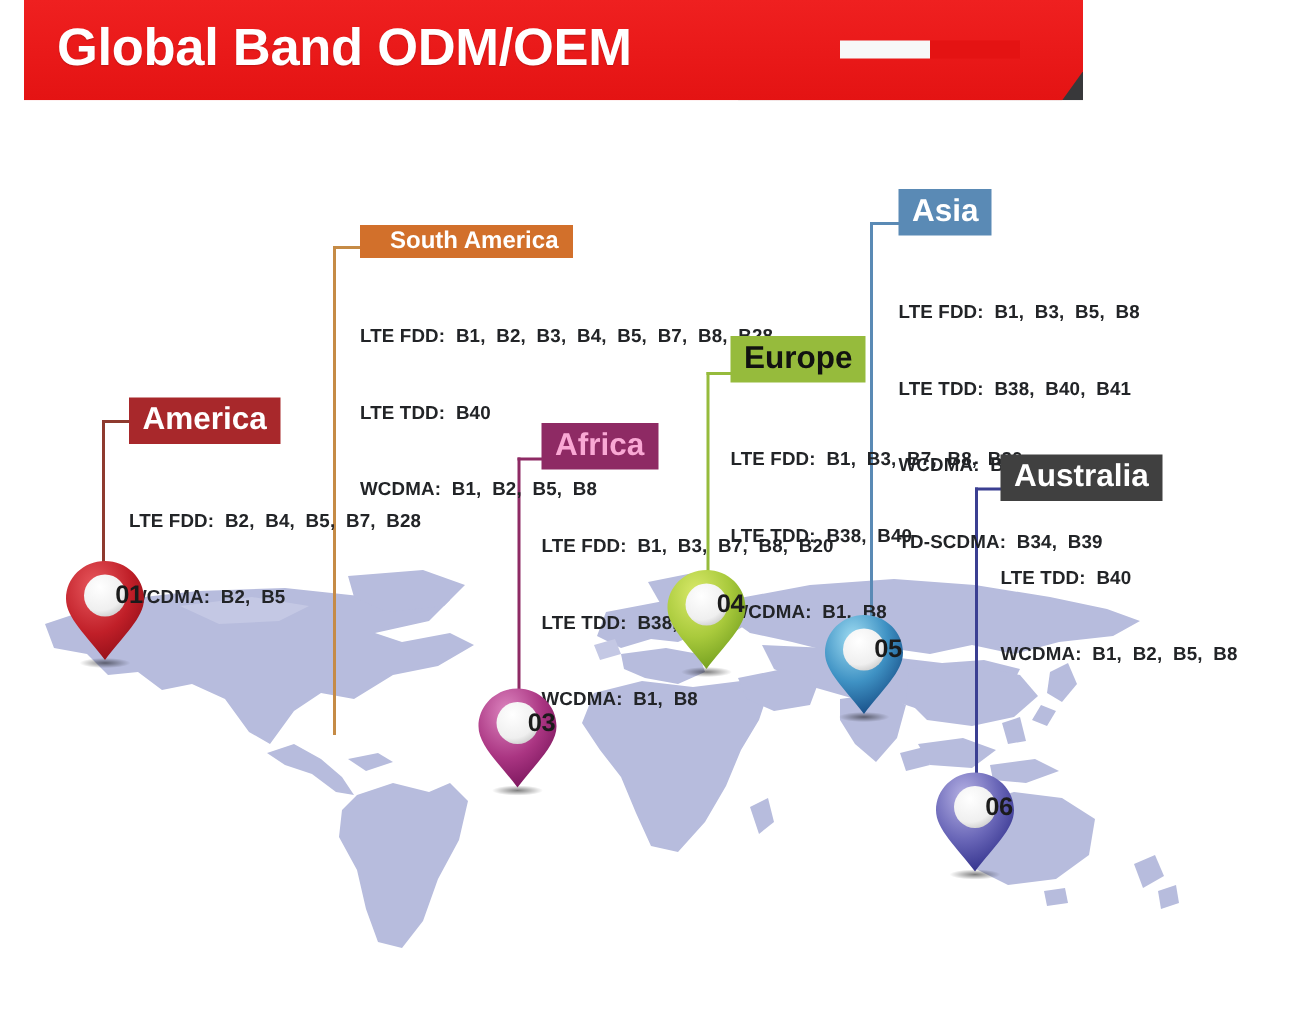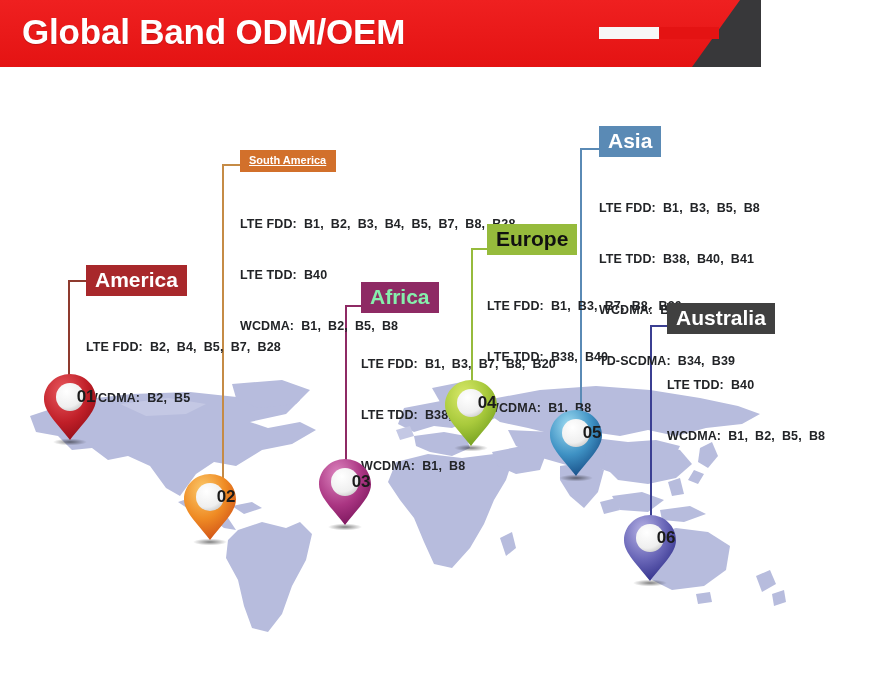--- a/index.html
+++ b/index.html
@@ -5,21 +5,21 @@
   * { box-sizing: border-box; margin: 0; padding: 0; }
   html, body {
     width: 875px; height: 676px;
     background: #ffffff;
     font-family: "Liberation Sans", sans-serif;
     overflow: hidden;
   }
   #page { position: relative; width: 875px; height: 676px; background: #fff; }
 
   
-  .header { position: absolute; left: 0; top: 0; width: 761px; height: 67px; overflow: hidden; }
+  .header { position: absolute; left: 16px; top: 0; width: 706px; height: 67px; overflow: hidden; }
   .header-dark {
     position: absolute; right: 0; top: 0; width: 230px; height: 67px;
     background: #38383a;
     clip-path: polygon(45px 0, 230px 0, 230px 67px, 0 67px);
   }
   .header-red {
     position: absolute; left: 0; top: 0; width: 740px; height: 67px;
     background: #ec1c1c;
     background: linear-gradient(180deg,#ef2020 0%, #e41313 100%);
     clip-path: polygon(0 0, 740px 0, 692px 67px, 0 67px);
@@ -44,21 +44,21 @@
   .conn .vline { position: absolute; width: 2px; }
   .conn .hline { position: absolute; height: 2px; }
 
   
   .info { position: absolute; }
   .chip {
     display: inline-block; padding: 3px 9px 4px 9px;
     font-size: 21px; font-weight: bold; line-height: 24px;
     white-space: nowrap;
   }
-  .chip.sm { font-size: 11px; padding: 4px 10px 5px 9px; line-height: 13px; text-decoration: underline; }
+  .chip.sm { font-size: 16px; padding: 4px 10px 5px 20px; line-height: 13px; }
   .lines {
     margin-top: 9px;
     font-size: 12.5px; font-weight: bold; color: #222427;
     line-height: 17px; white-space: pre; letter-spacing: 0.1px;
   }
   .lines div { white-space: pre; }
 
   
   .pin { position: absolute; width: 56px; height: 74px; }
   .pin svg { display: block; width: 56px; height: 74px; overflow: visible; }
@@ -173,21 +173,21 @@
   <div class="info" style="left:240px; top:150px;">
     <div class="chip sm" style="background:#d2702b; color:#ffffff;">South America</div>
     <div class="lines" style="margin-top:10px;">
       <div>LTE FDD:  B1,  B2,  B3,  B4,  B5,  B7,  B8,  B28</div>
       <div>LTE TDD:  B40</div>
       <div>WCDMA:  B1,  B2,  B5,  B8</div>
     </div>
   </div>
 
   <div class="info" style="left:361px; top:282px;">
-    <div class="chip" style="background:#8e2a64; color:#86efac;">Africa</div>
+    <div class="chip" style="background:#8e2a64; color:#f9a8d4;">Africa</div>
     <div class="lines">
       <div>LTE FDD:  B1,  B3,  B7,  B8,  B20</div>
       <div>LTE TDD:  B38,  B40</div>
       <div>WCDMA:  B1,  B8</div>
     </div>
   </div>
 
   <div class="info" style="left:487px; top:224px;">
     <div class="chip" style="background:#96bb3c; color:#111111;">Europe</div>
     <div class="lines">
@@ -233,35 +233,20 @@
             <stop offset="100%" stop-color="#000" stop-opacity="0"></stop>
         </radialGradient>
       </defs>
       <ellipse cx="28" cy="70" rx="17" ry="3.4" fill="url(#sh)"></ellipse>
       <path d="M28,2 C13.5,2 2,13.3 2,27.2 C2,40 16,52 28,68 C40,52 54,40 54,27.2 C54,13.3 42.5,2 28,2 Z" fill="url(#g1)"></path>
       <circle cx="28" cy="25" r="14" fill="url(#gc)"></circle>
     </svg>
     <div class="num">01</div>
   </div>
 
-  <div class="pin" style="left:182px; top:472px;">
-    <svg viewBox="0 0 56 74">
-      <defs>
-        <radialGradient id="g2" cx="36%" cy="24%" r="84%">
-          <stop offset="0%" stop-color="#fbc96b"></stop>
-            <stop offset="52%" stop-color="#ef8b24"></stop>
-            <stop offset="100%" stop-color="#cc4a16"></stop>
-        </radialGradient>
-      </defs>
-      <ellipse cx="28" cy="70" rx="17" ry="3.4" fill="url(#sh)"></ellipse>
-      <path d="M28,2 C13.5,2 2,13.3 2,27.2 C2,40 16,52 28,68 C40,52 54,40 54,27.2 C54,13.3 42.5,2 28,2 Z" fill="url(#g2)"></path>
-      <circle cx="28" cy="25" r="14" fill="url(#gc)"></circle>
-    </svg>
-    <div class="num">02</div>
-  </div>
 
   <div class="pin" style="left:317px; top:457px;">
     <svg viewBox="0 0 56 74">
       <defs>
         <radialGradient id="g3" cx="36%" cy="24%" r="84%">
           <stop offset="0%" stop-color="#dd86c0"></stop>
             <stop offset="55%" stop-color="#aa3582"></stop>
             <stop offset="100%" stop-color="#751258"></stop>
         </radialGradient>
       </defs>

